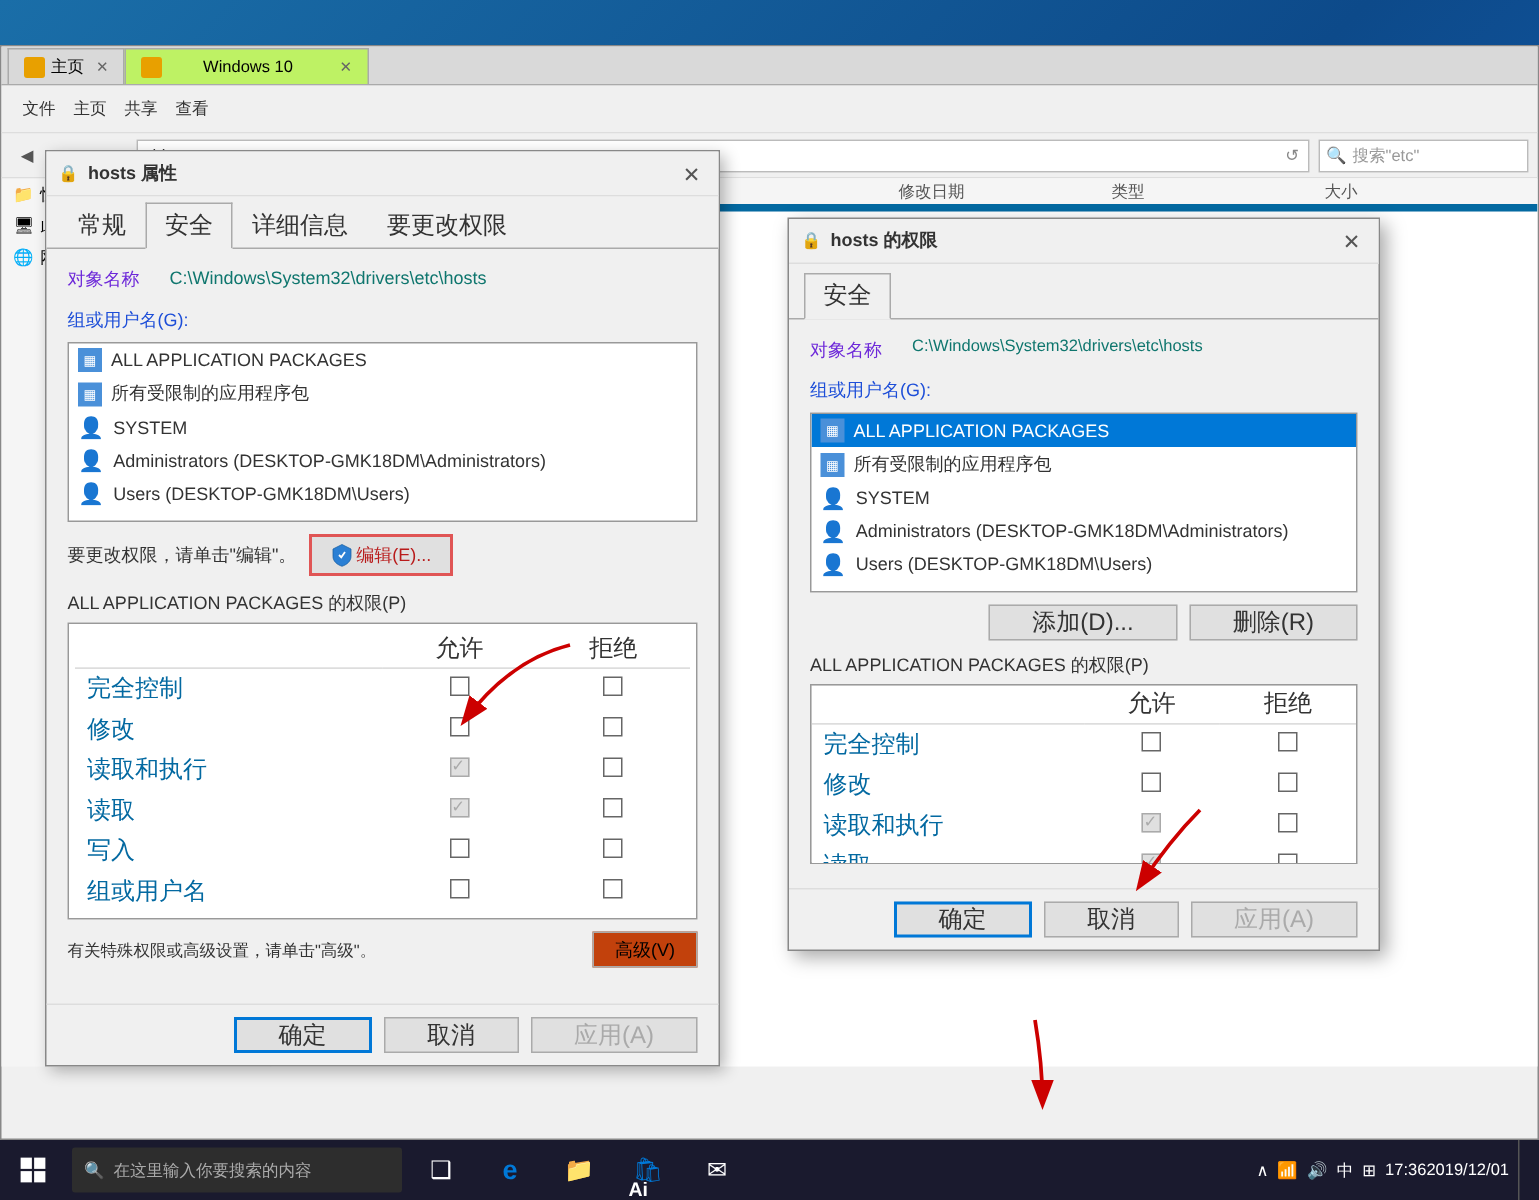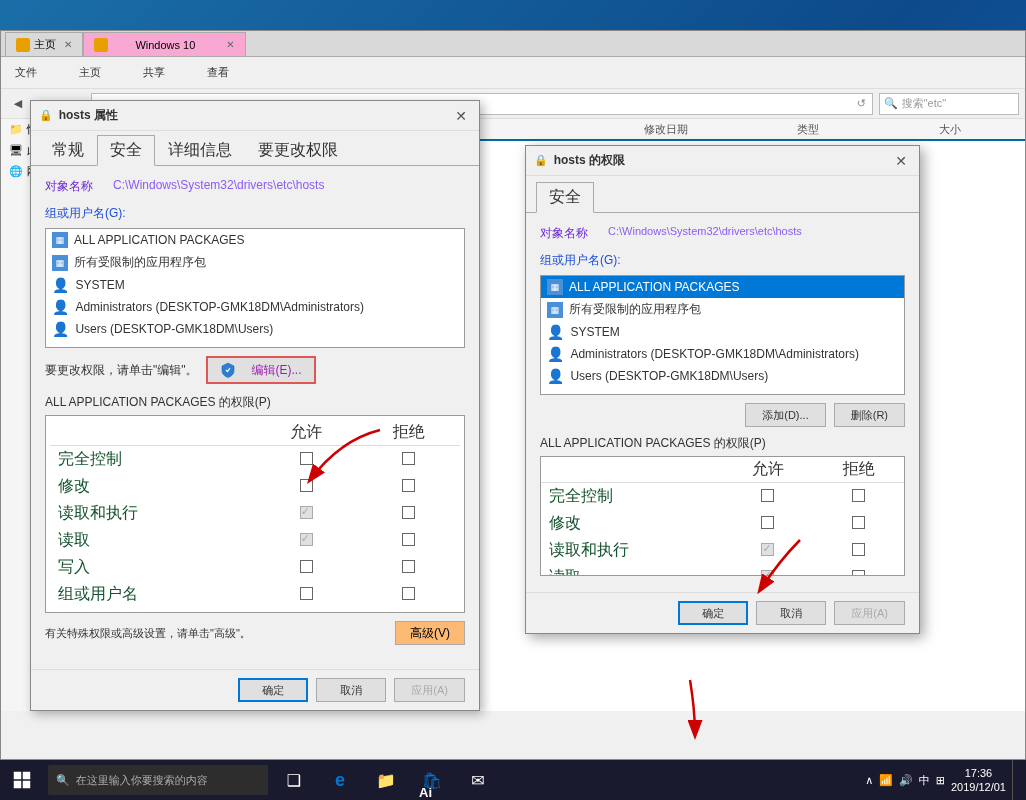--- a/index.html
+++ b/index.html
@@ -82,21 +82,21 @@
       cursor: pointer;
     }
     .taskbar-right {
       display: flex;
       align-items: center;
       padding-right: 8px;
       gap: 6px;
     }
     .taskbar-clock {
       display: flex;
-      flex-direction: column;
+      flex-direction: row;
       align-items: center;
       color: white;
       font-size: 11px;
       line-height: 1.3;
       min-width: 45px;
       cursor: pointer;
     }
     .taskbar-show-desktop {
       width: 6px;
       height: 40px;
@@ -129,21 +129,21 @@
       gap: 4px;
       padding: 3px 10px;
       background: #d9d9d9;
       border: 1px solid #aaa;
       border-bottom: none;
       height: 24px;
       cursor: pointer;
       font-size: 11px;
     }
     .window-tab.active {
-      background: #f9a8d4;
+      background: #bef264;
       gap: 27px;
     }
     .window-tab-close {
       font-size: 10px;
       cursor: pointer;
       color: #666;
       margin-left: 4px;
     }
     .window-tab .tab-icon {
       width: 14px;
@@ -151,21 +151,21 @@
       background: #e8a000;
       border-radius: 2px;
     }
     .explorer-ribbon {
       background: #f0f0f0;
       height: 32px;
       border-bottom: 1px solid #ddd;
       display: flex;
       align-items: center;
       padding: 0 8px;
-      gap: 30px;
+      gap: 0;
     }
     .ribbon-btn {
       font-size: 11px;
       cursor: pointer;
       padding: 2px 6px;
       color: #333;
     }
     .explorer-addressbar {
       background: #f0f0f0;
       height: 30px;
@@ -227,27 +227,26 @@
       align-items: center;
       gap: 4px;
     }
     .explorer-main {
       flex: 1;
       background: white;
       overflow-y: auto;
     }
     .explorer-col-header {
       display: flex;
-      border-bottom: 2px solid #0369a1;
+      border-bottom: 5px solid #0369a1;
       background: #f5f5f5;
       height: 22px;
       align-items: center;
       padding: 0 4px;
       font-size: 11px;
-      text-align: center;
     }
     .explorer-col { flex: 1; padding: 0 4px; color: #555; }
     .explorer-col.name { flex: 3; }
     .explorer-file-row {
       display: flex;
       align-items: center;
       height: 20px;
       padding: 0 4px;
       font-size: 11px;
     }
@@ -346,21 +345,21 @@
       gap: 8px;
     }
     .dialog-label {
       font-size: 12px;
       color: #6d28d9;
       min-width: 60px;
       white-space: nowrap;
     }
     .dialog-value {
       font-size: 12px;
-      color: #8b5cf6;
+      color: #0f766e;
     }
     .dialog-group-label {
       font-size: 12px;
       color: #1d4ed8;
       margin-bottom: 6px;
     }
     .user-list {
       border: 1px solid #999;
       background: white;
       height: 120px;
@@ -410,21 +409,21 @@
       font-weight: normal;
       padding: 2px 8px;
       border-bottom: 1px solid #ddd;
     }
     .perm-table th.perm-name-col {
       text-align: left;
     }
     .perm-table td {
       padding: 3px 8px;
       text-align: center;
-      color: #14532d;
+      color: #0369a1;
     }
     .perm-table td.perm-name-col {
       text-align: left;
     }
     .perm-checkbox {
       width: 13px;
       height: 13px;
       border: 1px solid #666;
       display: inline-block;
       background: white;
@@ -449,56 +448,56 @@
       display: flex;
       justify-content: flex-end;
       padding: 8px 14px;
       gap: 8px;
       border-top: 1px solid #ddd;
       margin-top: 4px;
     }
     .dialog-btn {
       min-width: 70px;
       height: 24px;
-      padding: 0 16px;
+      padding: 0 28px;
       background: #e0e0e0;
       border: 1px solid #aaa;
       cursor: pointer;
-      font-size: 11px;
+      font-size: 16px;
       color: #333;
       display: flex;
       align-items: center;
       justify-content: center;
     }
     .dialog-btn.primary {
       border: 2px solid #0078d7;
       background: #e0e0e0;
     }
     .dialog-edit-btn {
       background: #e0e0e0;
       border: 2px solid #e05555;
       display: flex;
       align-items: center;
-      gap: 16px;
+      gap: 2px;
       padding: 3px 12px;
       cursor: pointer;
       font-size: 12px;
-      color: #a21caf;
+      color: #b91c1c;
       height: 28px;
     }
     .shield-icon {
       width: 16px;
       height: 16px;
       display: inline-block;
     }
     .advanced-btn {
       min-width: 70px;
       height: 24px;
       padding: 0 12px;
-      background: #fdba74;
+      background: #c2410c;
       border: 1px solid #aaa;
       cursor: pointer;
       font-size: 12px;
     }
     .edit-section {
       display: flex;
       align-items: center;
       gap: 8px;
       margin-bottom: 10px;
     }

